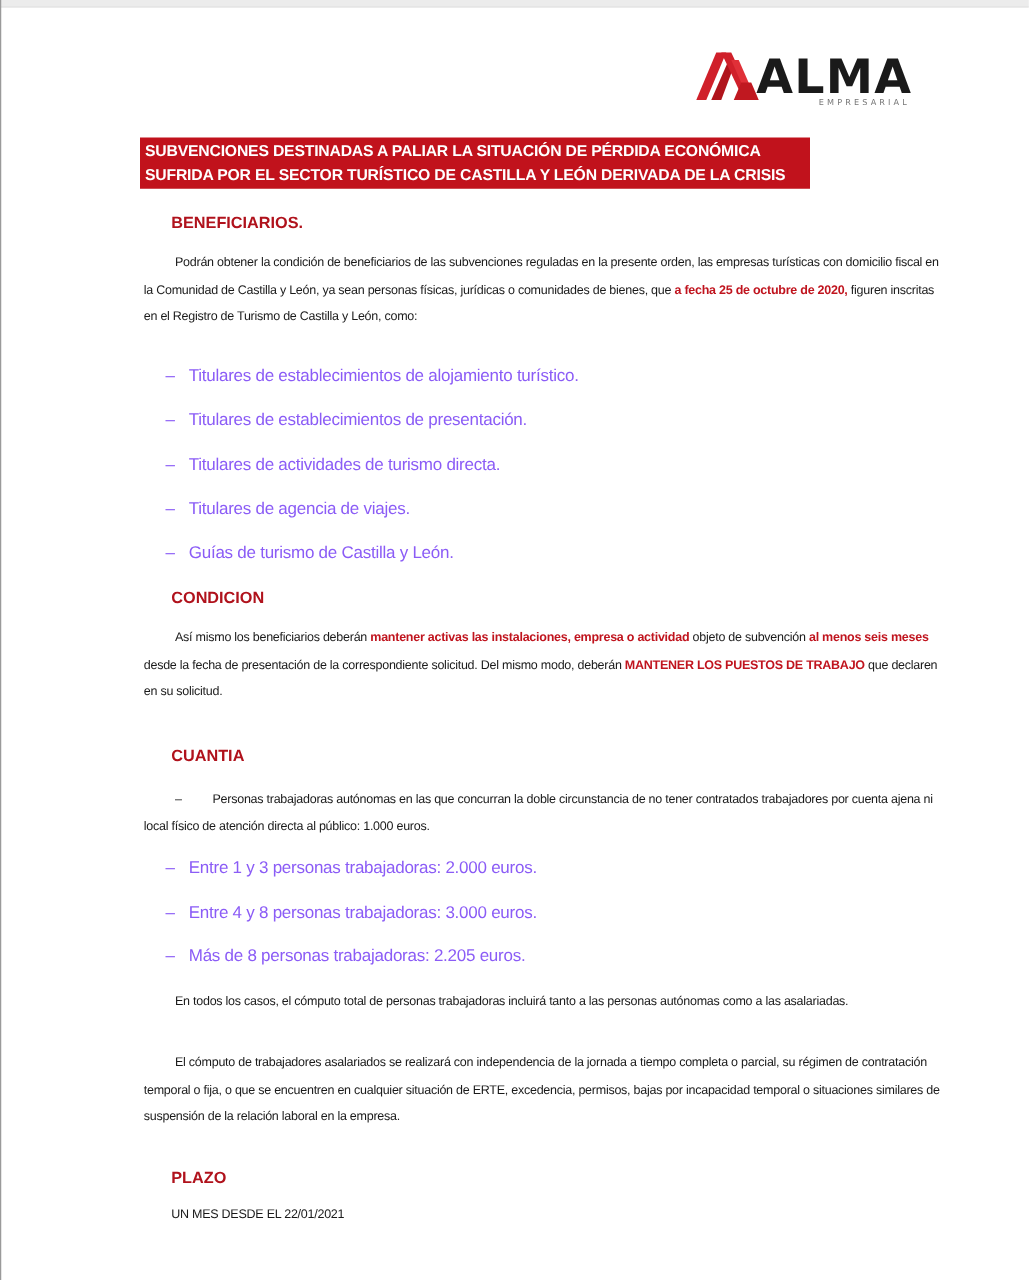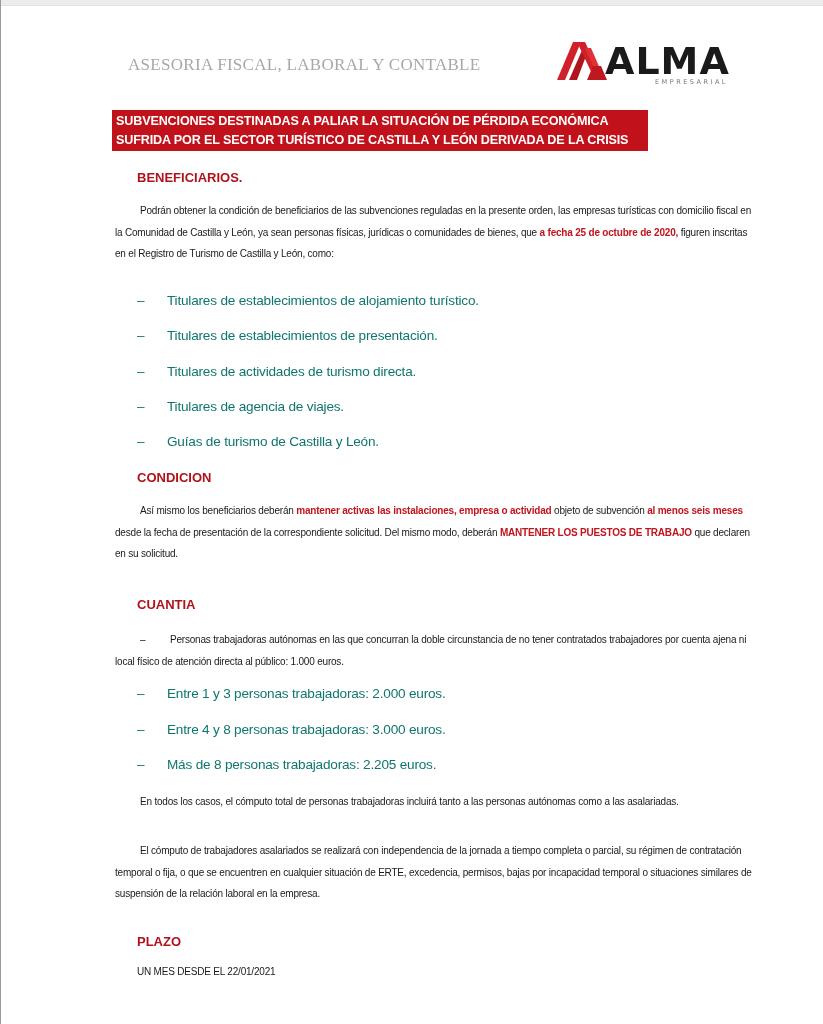--- a/index.html
+++ b/index.html
@@ -38,33 +38,32 @@
     text-underline-offset: 2px;
   }
   .para {
     position: absolute; left: 115px; width: 640px;
     font-size: 10px; line-height: 21.5px; color: #1a1a1a;
     letter-spacing: -0.2px;
   }
   .para .indent { display: inline-block; width: 25px; }
   .red { color: #c0141e; font-weight: bold; }
   .bullet {
-    position: absolute; left: 137px; font-size: 13.6px; color: #0f766e; letter-spacing: -0.2px;
+    position: absolute; left: 121px; font-size: 13.6px; color: #8b5cf6; letter-spacing: -0.2px; text-align: center;
   }
   .bullet .dash { display: inline-block; width: 30px; }
   .plain { position: absolute; left: 137px; font-size: 10px; color: #1a1a1a; letter-spacing: -0.2px; }
 </style>
 </head>
 <body>
 
 <div class="topbar"></div>
 <div class="leftedge"></div>
 
 <div class="company">
-  <div class="sub">ASESORIA FISCAL, LABORAL Y CONTABLE</div>
 </div>
 
 <div class="logo">
   <svg width="190" height="50" viewBox="0 0 190 50">
     <polygon points="2,44 18,6 26,6 10,44" fill="#d0202a"></polygon>
     <polygon points="14,44 28,12 34,12 22,44" fill="#b0141c"></polygon>
     <polygon points="22,6 30,6 48,44 40,44" fill="#d0202a"></polygon>
     <polygon points="30,12 36,12 50,44 44,44" fill="#e03038"></polygon>
     <polygon points="38,30 46,30 52,44 32,44" fill="#c01820"></polygon>
     <text x="50" y="38" font-family="DejaVu Sans, sans-serif" font-weight="bold" font-size="38" fill="#1a1a1a" letter-spacing="1">ALMA</text>

